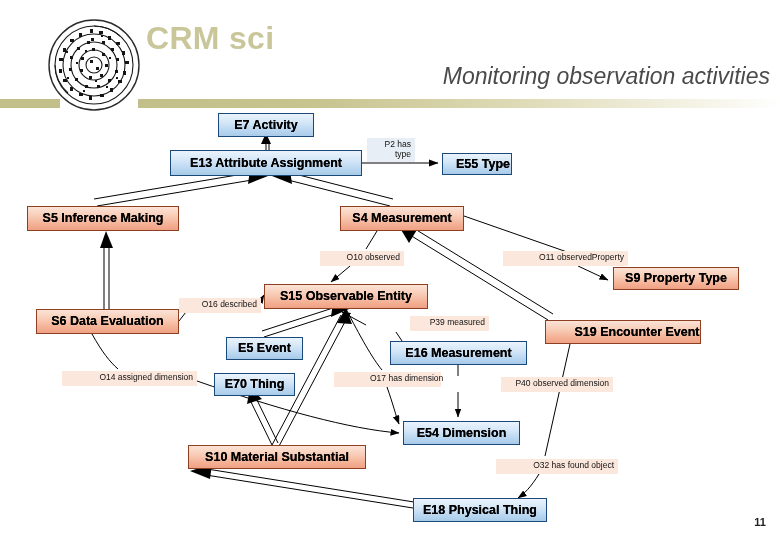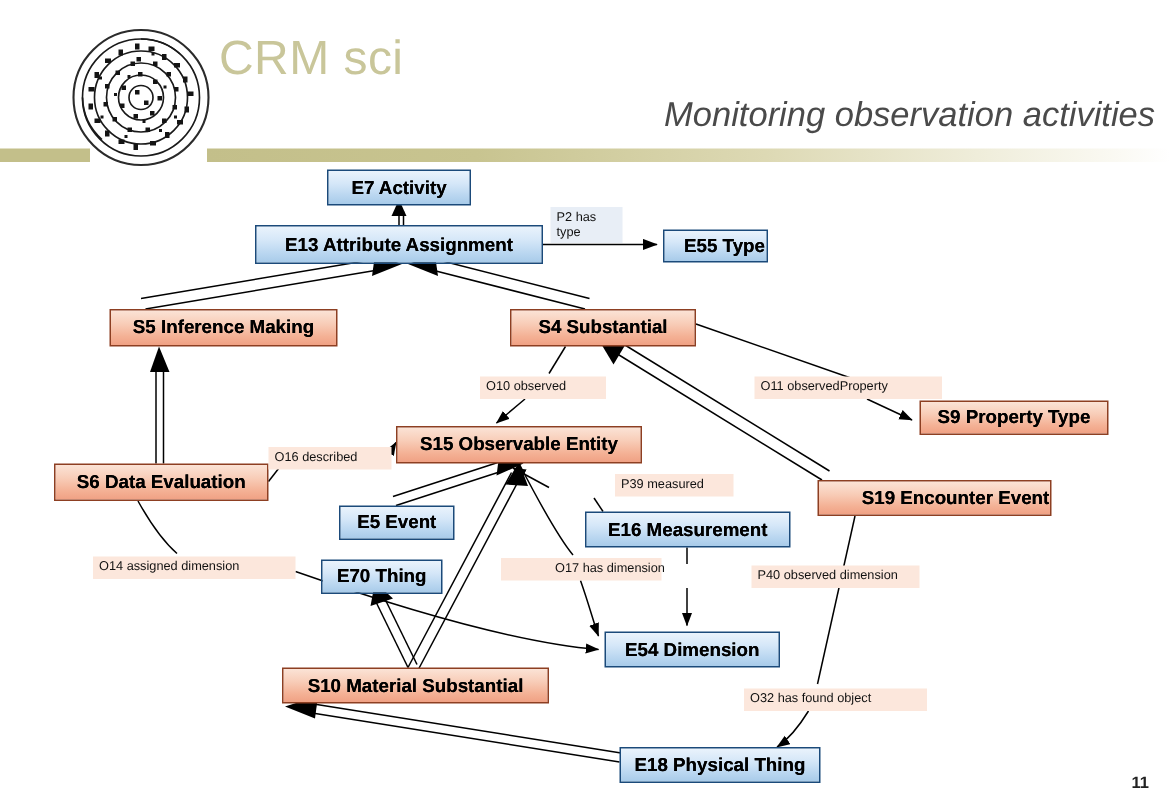--- a/index.html
+++ b/index.html
@@ -17,21 +17,21 @@
   .bar{position:absolute;height:9px;top:99px;}
   .bar-left{left:0;width:60px;background:#c3bf8a;}
   .bar-right{left:138px;right:0;
     background:linear-gradient(to right,#c3bf8a 0%,#c8c490 28%,#ddd9b4 58%,#efedda 80%,#faf9f2 94%,#ffffff 100%);}
 
   .logo{position:absolute;left:46px;top:17px;width:96px;height:96px;}
 
   .deck-title{
     position:absolute;left:146px;top:20px;
     font-size:32px;color:#c9c69a;letter-spacing:.3px;
-    white-space:nowrap;font-weight:400;
+    white-space:nowrap;font-weight:700;
   }
   .slide-title{
     position:absolute;left:360px;top:63px;width:410px;
     text-align:right;
     font-size:23px;font-style:italic;color:#4a4a4a;
     white-space:nowrap;font-weight:400;
   }
 
   
   .node{
@@ -49,21 +49,21 @@
   .node.s{ 
     background:linear-gradient(to bottom,#fbe3d6 0%,#f8cdb8 38%,#f4b195 75%,#f0a184 100%);
     border-color:#8d3f22;
   }
 
   
   .elabel{
     position:absolute;box-sizing:border-box;
     font-size:8.5px;color:#111;
     padding:2px 4px;white-space:nowrap;line-height:1.15;
-    text-align:left;
+    text-align:right;
   }
   .elabel.p{background:#e8eef6;}   
   .elabel.o{background:#fce7dc;}   
 
   
   #edges{position:absolute;left:0;top:0;width:780px;height:540px;}
 
   .pgnum{
     position:absolute;right:14px;bottom:12px;
     font-size:11px;color:#222;font-weight:bold;
@@ -261,22 +261,22 @@
         <path d="M539,474 C531,487 524,494 518,498" stroke-width="1" marker-end="url(#solidArrow)"></path>
       </g>
 
     </g>
   </svg>
 
   <div id="node-layer">
       <div class="node e" style="left: 218px; top: 113px; width: 96px; height: 24px;">E7 Activity</div>
       <div class="node e" style="left: 170px; top: 150px; width: 192px; height: 26px;">E13 Attribute Assignment</div>
       <div class="node e" style="left: 442px; top: 153px; width: 70px; height: 22px; padding-left: 12px;">E55 Type</div>
-      <div class="node s" style="left: 27px; top: 206px; width: 152px; height: 25px; margin-left: 46px;">S5 Inference Making</div>
-      <div class="node s" style="left: 340px; top: 206px; width: 124px; height: 25px;">S4 Substantial</div>
+      <div class="node s" style="left: 27px; top: 206px; width: 152px; height: 25px;">S5 Inference Making</div>
+      <div class="node s" style="left: 340px; top: 206px; width: 124px; height: 25px;">S4 Measurement</div>
       <div class="node s" style="left: 613px; top: 267px; width: 126px; height: 23px;">S9 Property Type</div>
       <div class="node s" style="left: 264px; top: 284px; width: 164px; height: 25px;">S15 Observable Entity</div>
       <div class="node s" style="left: 36px; top: 309px; width: 143px; height: 25px;">S6 Data Evaluation</div>
       <div class="node s" style="left: 545px; top: 320px; width: 156px; height: 24px; padding-left: 28px;">S19 Encounter Event</div>
       <div class="node e" style="left: 226px; top: 337px; width: 77px; height: 23px;">E5 Event</div>
       <div class="node e" style="left: 390px; top: 341px; width: 137px; height: 24px;">E16 Measurement</div>
       <div class="node e" style="left: 214px; top: 373px; width: 81px; height: 23px;">E70 Thing</div>
       <div class="node e" style="left: 403px; top: 421px; width: 117px; height: 24px;">E54 Dimension</div>
       <div class="node s" style="left: 188px; top: 445px; width: 178px; height: 24px;">S10 Material Substantial</div>
       <div class="node e" style="left: 413px; top: 498px; width: 134px; height: 24px;">E18 Physical Thing</div>

